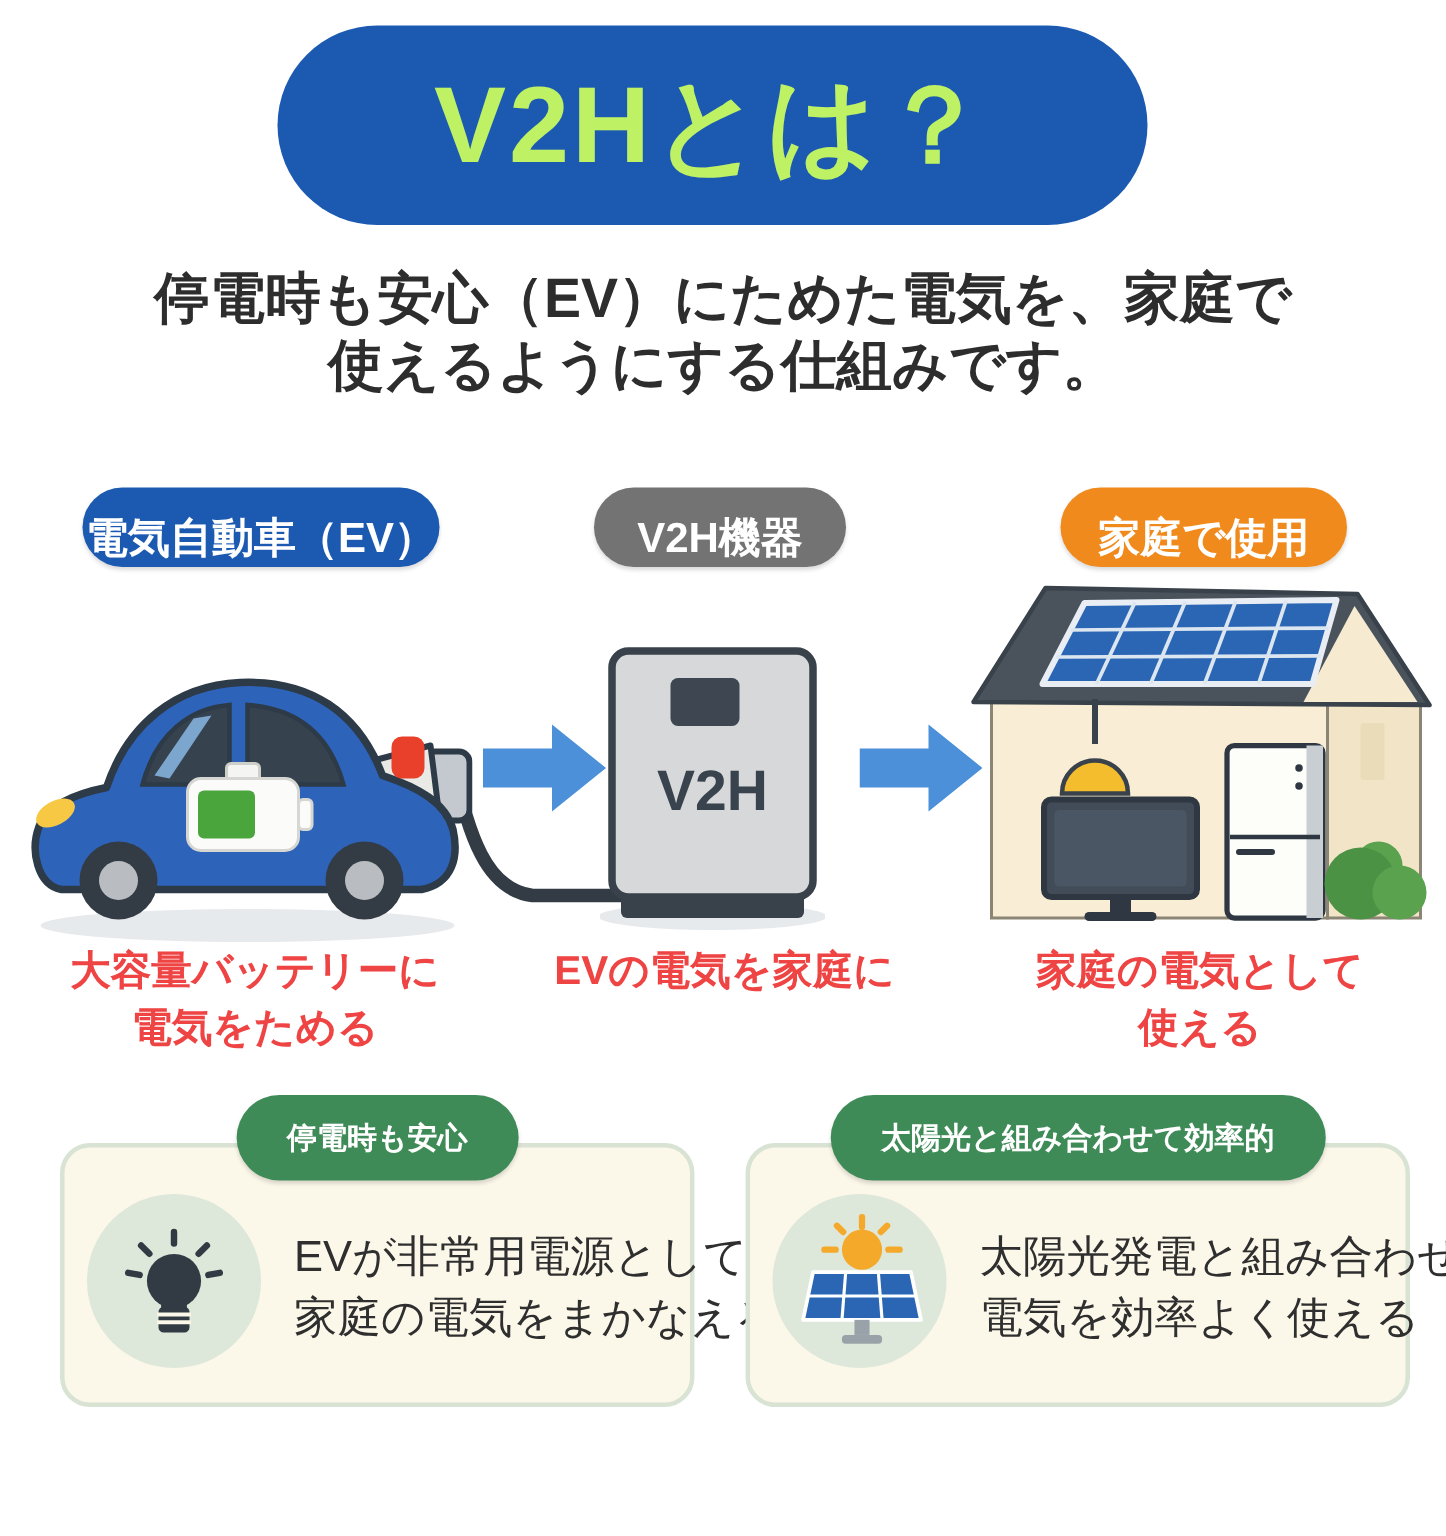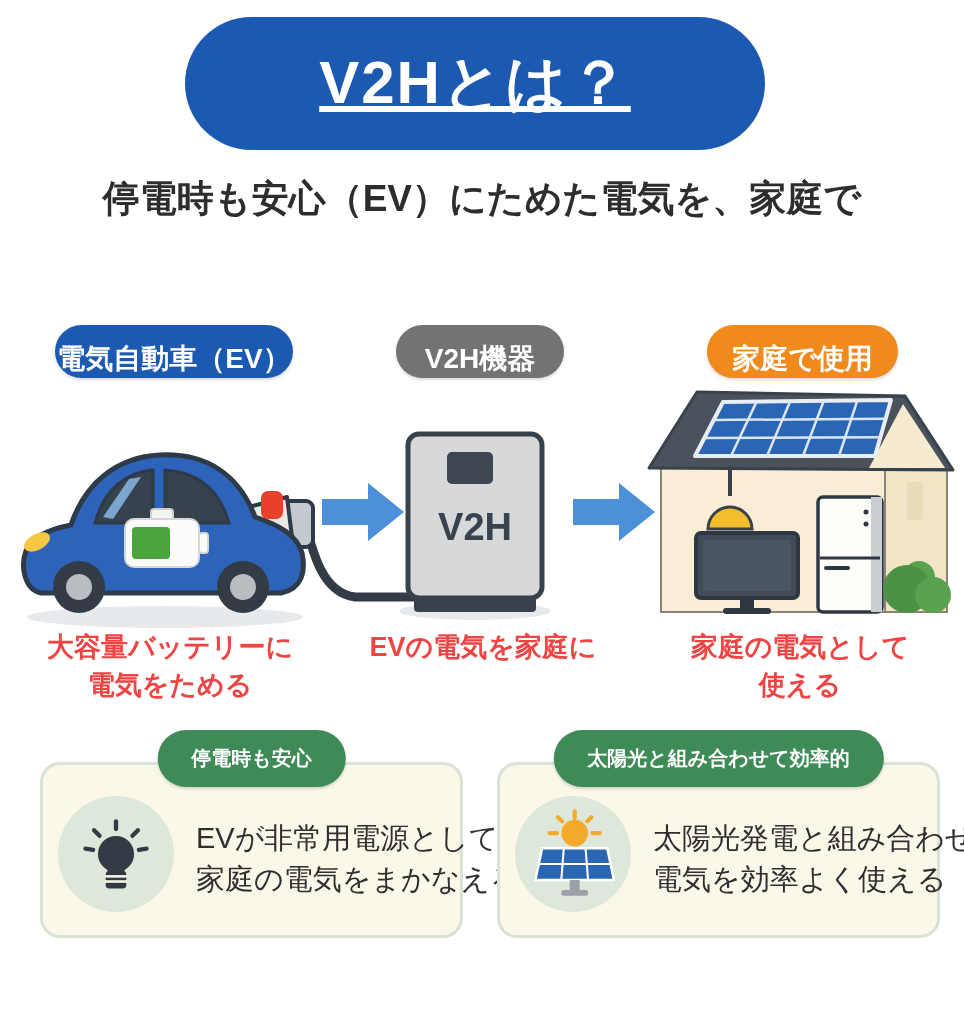--- a/index.html
+++ b/index.html
@@ -2,21 +2,21 @@
 <html><head>
 <meta charset="utf-8">
 <style>
   html,body{margin:0;padding:0;background:#ffffff;}
   body{font-family:"Liberation Sans","DejaVu Sans",sans-serif;}
   .canvas{position:relative;width:964px;height:1024px;background:#ffffff;overflow:hidden;}
 
   
   .title-pill{position:absolute;left:185px;top:17px;width:580px;height:133px;
     background:#1c5ab2;border-radius:67px;display:flex;align-items:center;justify-content:center;}
-  .title-pill span{color:#ffffff;font-size:60px;font-weight:800;letter-spacing:2px;text-decoration:underline;}
+  .title-pill span{color:#bef264;font-size:72px;font-weight:800;letter-spacing:2px;}
 
   .subtitle{position:absolute;left:0;top:176px;width:964px;text-align:center;
     font-size:37px;font-weight:800;color:#2d2d2d;line-height:45px;}
 
   
   .badge{position:absolute;height:53px;border-radius:27px;display:flex;align-items:flex-end;
     justify-content:center;color:#fff;font-size:28px;font-weight:700;box-shadow:0 2px 3px rgba(0,0,0,.15);}
   .badge.b1{left:55px;top:325px;width:238px;background:#1c5ab2;}
   .badge.b2{left:396px;top:325px;width:168px;background:#737373;}
   .badge.b3{left:707px;top:325px;width:191px;background:#f18a1c;}
@@ -46,20 +46,21 @@
 <body>
 
 <div class="canvas">
 
   <div class="title-pill">
     <span>V2Hとは？</span>
   </div>
 
   <div class="subtitle">
     <div>停電時も安心（EV）にためた電気を、家庭で</div>
+    <div>使えるようにする仕組みです。</div>
   </div>
 
   <div class="badge b1">
     <span>電気自動車（EV）</span>
   </div>
   <div class="badge b2">
     <span>V2H機器</span>
   </div>
   <div class="badge b3">
     <span>家庭で使用</span>

